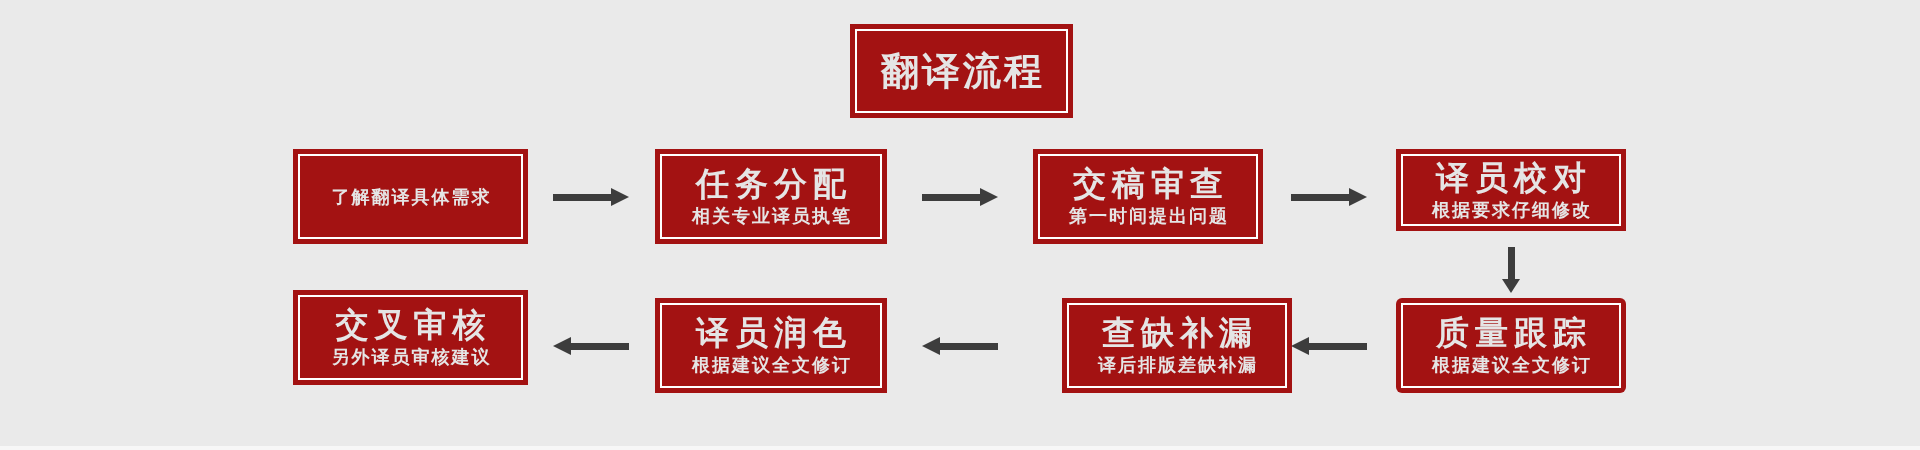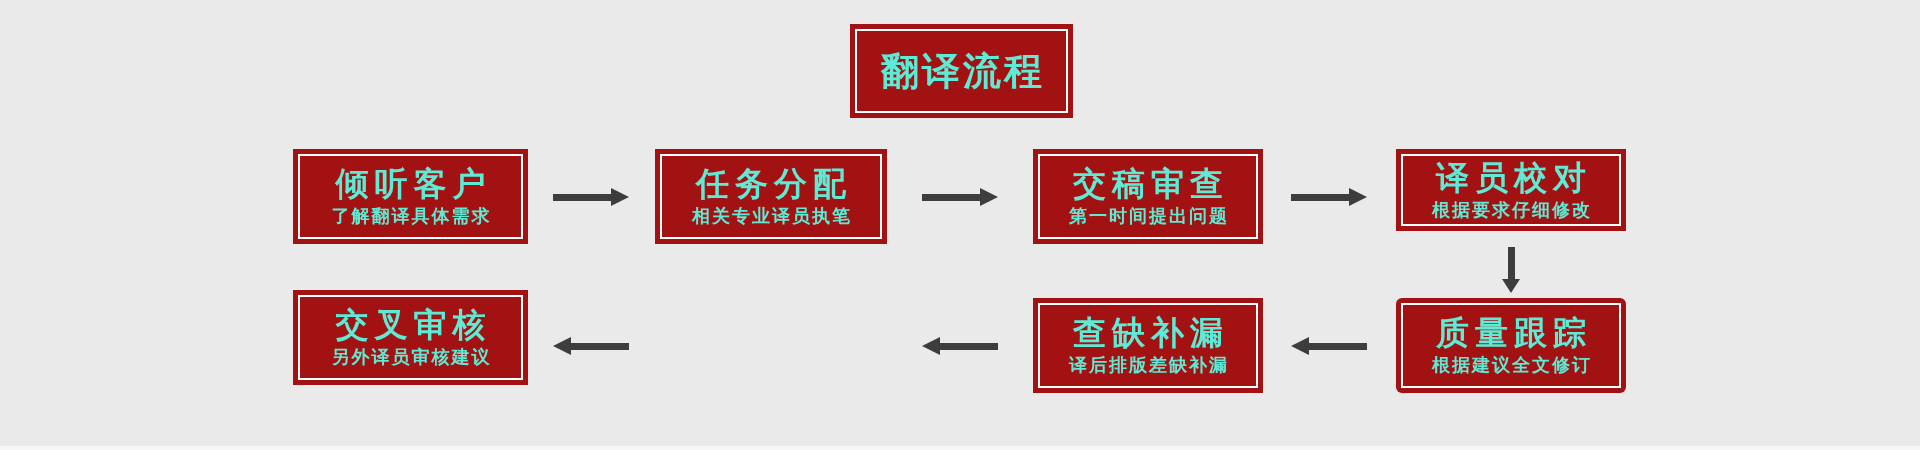--- a/index.html
+++ b/index.html
@@ -24,21 +24,21 @@
     box-sizing: border-box;
   }
   .node-inner {
     width: 100%;
     height: 100%;
     box-sizing: border-box;
     border: 2px solid #FFFFFF;
     display: flex;
     flex-direction: column;
     justify-content: center;
-    color: #5eead4;
+    color: #e5e5e5;
     text-align: center;
   }
   .main-title-text {
     font-size: 38px;
     font-weight: bold;
     letter-spacing: 3px;
     margin-right: -3px;
     white-space: nowrap;
   }
   .node-title {
@@ -90,21 +90,20 @@
 <div class="canvas">
 
   <div class="node" style="left:850px; top:24px; width:223px; height:94px;">
     <div class="node-inner">
       <div class="main-title-text">翻译流程</div>
     </div>
   </div>
 
   <div class="node" style="left:293px; top:149px; width:235px; height:95px;">
     <div class="node-inner">
-      <div class="node-title">倾听客户</div>
       <div class="node-sub">了解翻译具体需求</div>
     </div>
   </div>
 
   <div class="node" style="left:655px; top:149px; width:232px; height:95px;">
     <div class="node-inner">
       <div class="node-title">任务分配</div>
       <div class="node-sub">相关专业译员执笔</div>
     </div>
   </div>
@@ -141,27 +140,33 @@
     <span class="head"></span>
   </div>
 
   <div class="node" style="left:1396px; top:298px; width:230px; height:95px;border-radius:6px;">
     <div class="node-inner">
       <div class="node-title">质量跟踪</div>
       <div class="node-sub">根据建议全文修订</div>
     </div>
   </div>
 
-  <div class="node" style="left:1033px; top:298px; width:230px; height:95px;">
+  <div class="node" style="left:1062px; top:298px; width:230px; height:95px;">
     <div class="node-inner">
       <div class="node-title">查缺补漏</div>
       <div class="node-sub">译后排版差缺补漏</div>
     </div>
   </div>
 
+  <div class="node" style="left:655px; top:298px; width:232px; height:95px;">
+    <div class="node-inner">
+      <div class="node-title">译员润色</div>
+      <div class="node-sub">根据建议全文修订</div>
+    </div>
+  </div>
 
   <div class="node" style="left:293px; top:290px; width:235px; height:95px;">
     <div class="node-inner">
       <div class="node-title">交叉审核</div>
       <div class="node-sub">另外译员审核建议</div>
     </div>
   </div>
 
   <div class="arrow arrow-h arrow-left" style="left:1291px; top:337px;">
     <span class="shaft"></span>

